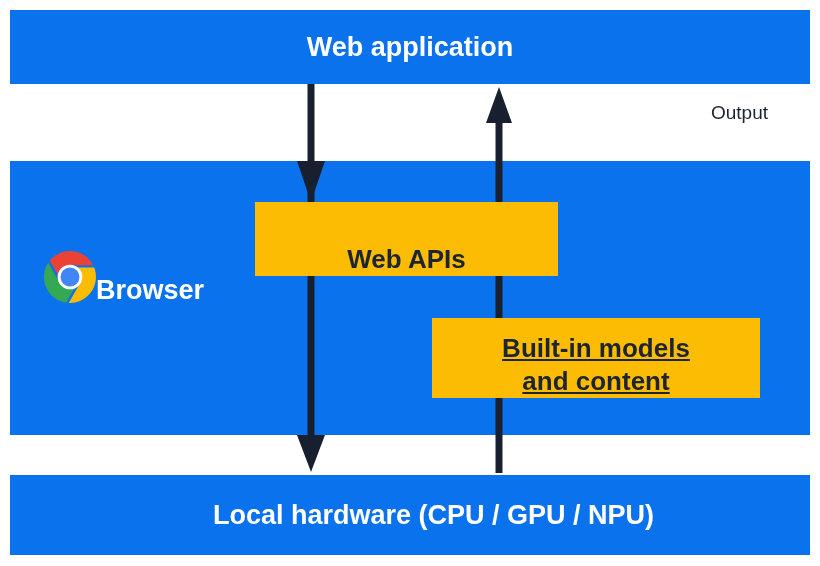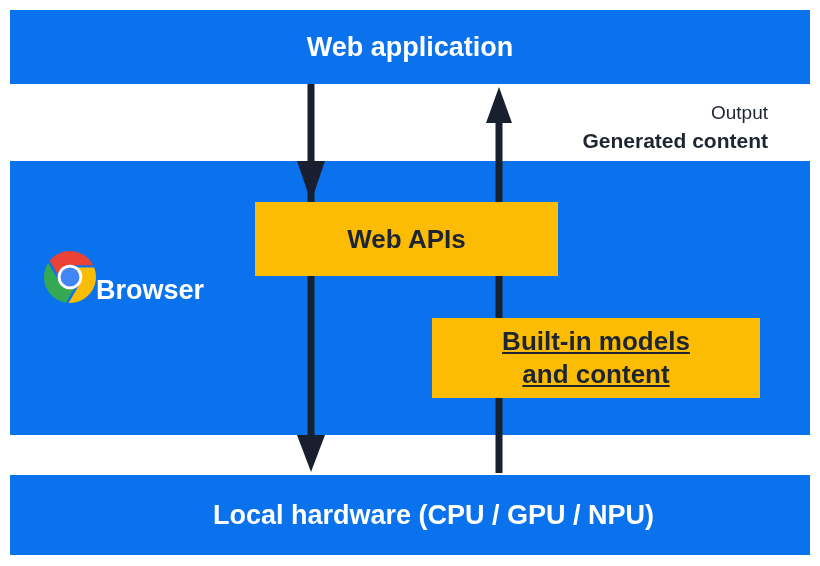--- a/index.html
+++ b/index.html
@@ -64,21 +64,21 @@
   }
   .arrow-fill { fill: var(--arrow-ink); }
 
   .yellow-box {
     position: absolute;
     background: var(--yellow);
     z-index: 3;
     display: flex;
     flex-direction: column;
     align-items: center;
-    justify-content: center;
+    justify-content: flex-end;
     color: var(--ink);
     font-weight: 700;
     font-size: 26px;
     line-height: 33px;
     text-align: center;
   }
   .box-web-apis { left: 255px; top: 202px; width: 303px; height: 74px; }
   .box-builtin  { left: 432px; top: 318px; width: 328px; height: 80px; text-decoration: underline; }
 
   .browser-group {
@@ -109,21 +109,20 @@
 <body>
 
 <div class="canvas">
 
   <div class="band band-top">
     <div class="band-title">Web application</div>
   </div>
 
   <div class="io-labels io-right">
     <div class="io-title">Output</div>
-    <div class="io-value">Generated content</div>
   </div>
 
   <div class="band band-middle"></div>
 
   <svg class="arrow-layer" viewBox="0 0 820 566">
     <g>
       <rect class="arrow-fill" x="307.5" y="84" width="7" height="354"></rect>
       <polygon class="arrow-fill" points="297,161 325,161 311,202"></polygon>
       <polygon class="arrow-fill" points="297,435 325,435 311,472"></polygon>
     </g>

